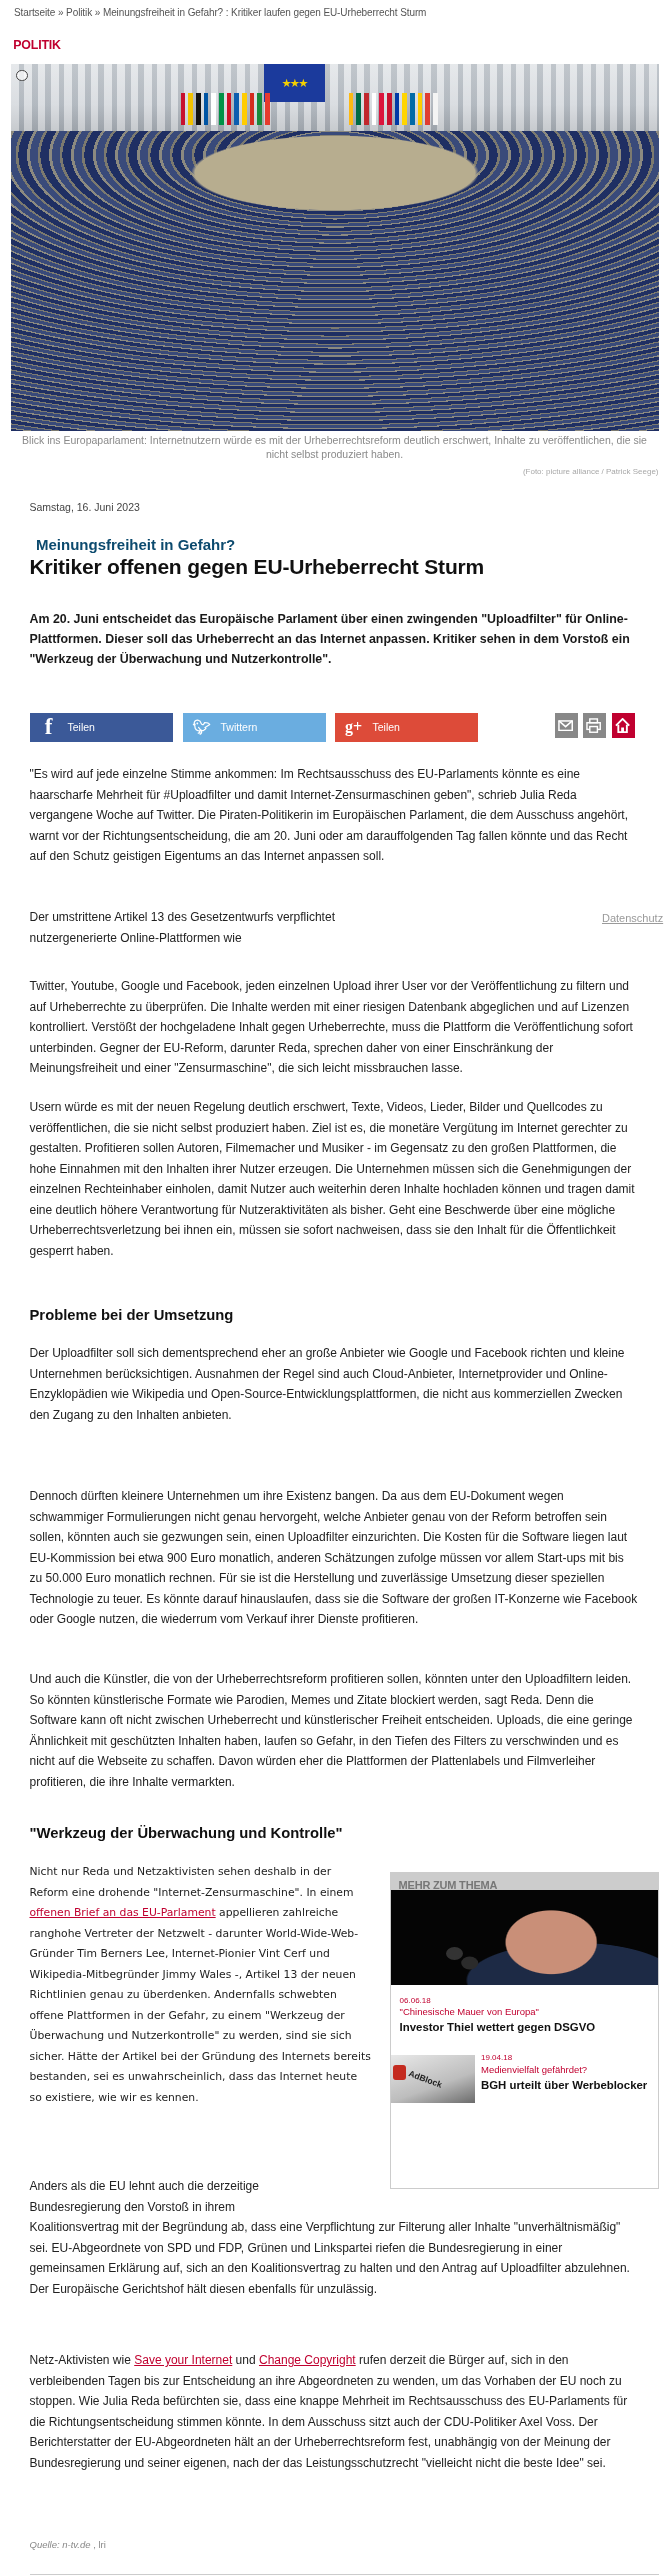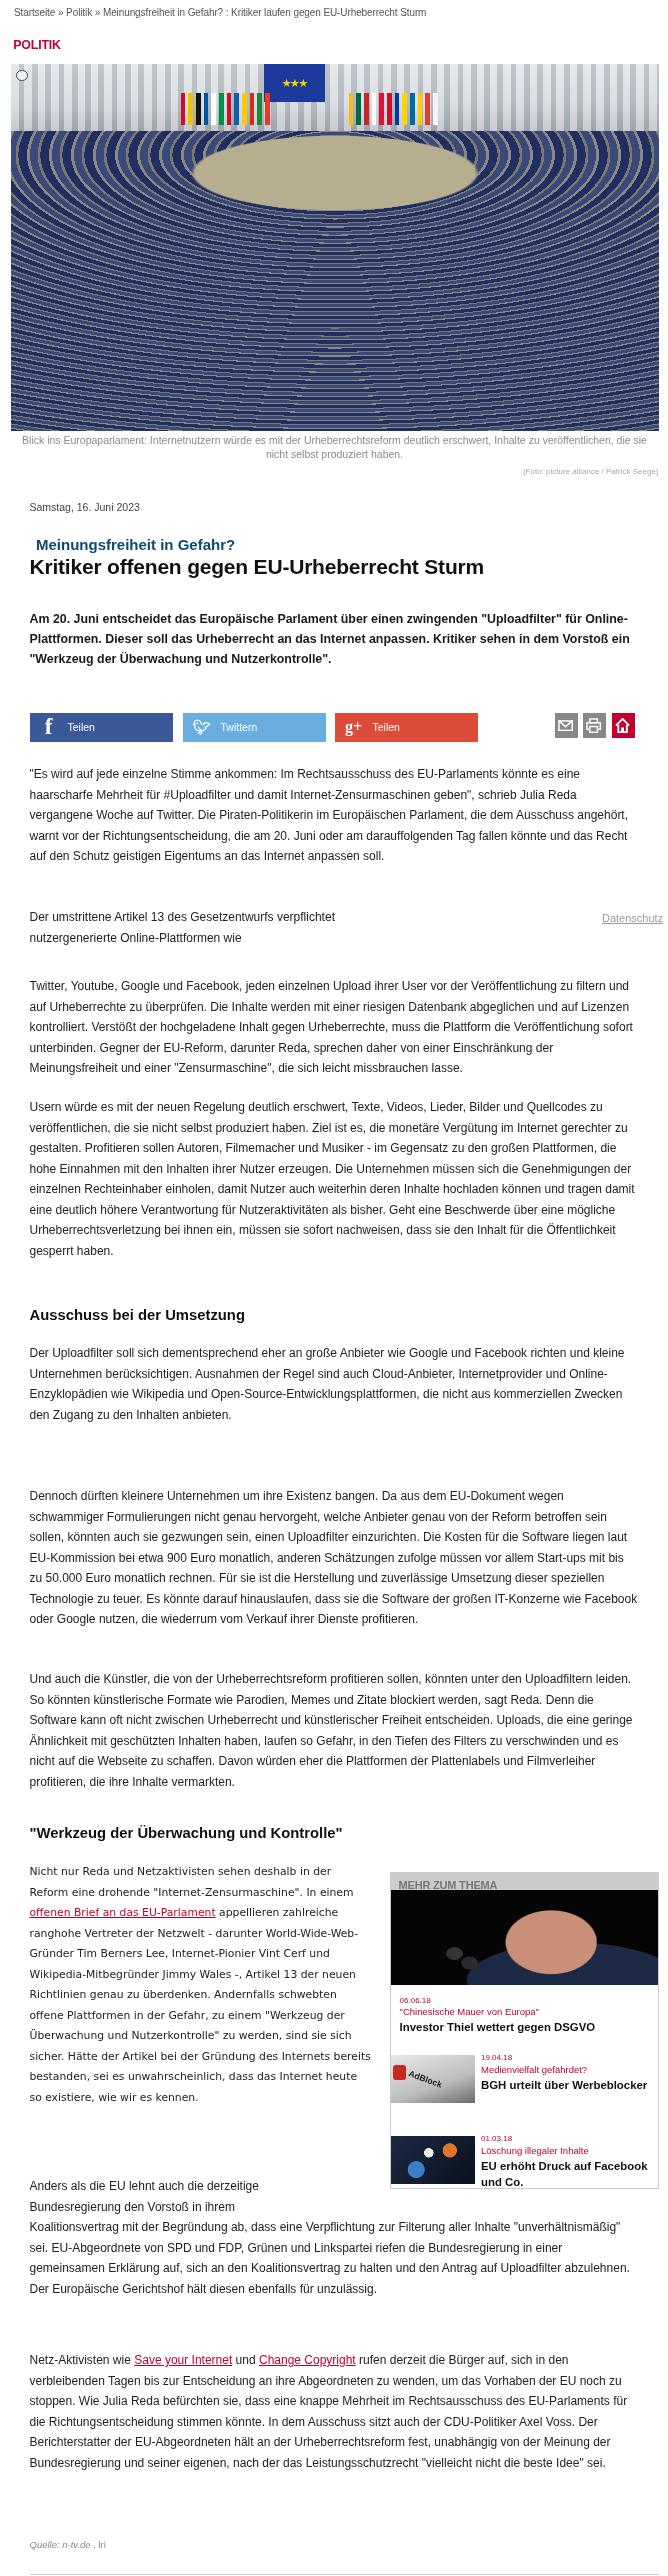--- a/index.html
+++ b/index.html
@@ -169,21 +169,21 @@
       </svg>
   </div>
 </div>
 
 <p class="body-text p1">"Es wird auf jede einzelne Stimme ankommen: Im Rechtsausschuss des EU-Parlaments könnte es eine haarscharfe Mehrheit für #Uploadfilter und damit Internet-Zensurmaschinen geben", schrieb Julia Reda vergangene Woche auf Twitter. Die Piraten-Politikerin im Europäischen Parlament, die dem Ausschuss angehört, warnt vor der Richtungsentscheidung, die am 20. Juni oder am darauffolgenden Tag fallen könnte und das Recht auf den Schutz geistigen Eigentums an das Internet anpassen soll.</p>
 <p class="body-text p2">Der umstrittene Artikel 13 des Gesetzentwurfs verpflichtet nutzergenerierte Online-Plattformen wie</p>
 <a class="datenschutz">Datenschutz</a>
 <p class="body-text p2b">Twitter, Youtube, Google und Facebook, jeden einzelnen Upload ihrer User vor der Veröffentlichung zu filtern und auf Urheberrechte zu überprüfen. Die Inhalte werden mit einer riesigen Datenbank abgeglichen und auf Lizenzen kontrolliert. Verstößt der hochgeladene Inhalt gegen Urheberrechte, muss die Plattform die Veröffentlichung sofort unterbinden. Gegner der EU-Reform, darunter Reda, sprechen daher von einer Einschränkung der Meinungsfreiheit und einer "Zensurmaschine", die sich leicht missbrauchen lasse.</p>
 <p class="body-text p3">Usern würde es mit der neuen Regelung deutlich erschwert, Texte, Videos, Lieder, Bilder und Quellcodes zu veröffentlichen, die sie nicht selbst produziert haben. Ziel ist es, die monetäre Vergütung im Internet gerechter zu gestalten. Profitieren sollen Autoren, Filmemacher und Musiker - im Gegensatz zu den großen Plattformen, die hohe Einnahmen mit den Inhalten ihrer Nutzer erzeugen. Die Unternehmen müssen sich die Genehmigungen der einzelnen Rechteinhaber einholen, damit Nutzer auch weiterhin deren Inhalte hochladen können und tragen damit eine deutlich höhere Verantwortung für Nutzeraktivitäten als bisher. Geht eine Beschwerde über eine mögliche Urheberrechtsverletzung bei ihnen ein, müssen sie sofort nachweisen, dass sie den Inhalt für die Öffentlichkeit gesperrt haben.</p>
 
-<h2 class="h2 h2a">Ausschuss bei der Umsetzung</h2>
+<h2 class="h2 h2a">Probleme bei der Umsetzung</h2>
 <p class="body-text p4">Der Uploadfilter soll sich dementsprechend eher an große Anbieter wie Google und Facebook richten und kleine Unternehmen berücksichtigen. Ausnahmen der Regel sind auch Cloud-Anbieter, Internetprovider und Online-Enzyklopädien wie Wikipedia und Open-Source-Entwicklungsplattformen, die nicht aus kommerziellen Zwecken den Zugang zu den Inhalten anbieten.</p>
 <p class="body-text p5">Dennoch dürften kleinere Unternehmen um ihre Existenz bangen. Da aus dem EU-Dokument wegen schwammiger Formulierungen nicht genau hervorgeht, welche Anbieter genau von der Reform betroffen sein sollen, könnten auch sie gezwungen sein, einen Uploadfilter einzurichten. Die Kosten für die Software liegen laut EU-Kommission bei etwa 900 Euro monatlich, anderen Schätzungen zufolge müssen vor allem Start-ups mit bis zu 50.000 Euro monatlich rechnen. Für sie ist die Herstellung und zuverlässige Umsetzung dieser speziellen Technologie zu teuer. Es könnte darauf hinauslaufen, dass sie die Software der großen IT-Konzerne wie Facebook oder Google nutzen, die wiederrum vom Verkauf ihrer Dienste profitieren.</p>
 <p class="body-text p6">Und auch die Künstler, die von der Urheberrechtsreform profitieren sollen, könnten unter den Uploadfiltern leiden. So könnten künstlerische Formate wie Parodien, Memes und Zitate blockiert werden, sagt Reda. Denn die Software kann oft nicht zwischen Urheberrecht und künstlerischer Freiheit entscheiden. Uploads, die eine geringe Ähnlichkeit mit geschützten Inhalten haben, laufen so Gefahr, in den Tiefen des Filters zu verschwinden und es nicht auf die Webseite zu schaffen. Davon würden eher die Plattformen der Plattenlabels und Filmverleiher profitieren, die ihre Inhalte vermarkten.</p>
 
 <h2 class="h2 h2b">"Werkzeug der Überwachung und Kontrolle"</h2>
 
 <p class="body-text p7"><span>Nicht nur Reda und Netzaktivisten sehen deshalb in der Reform eine drohende "Internet-Zensurmaschine". In einem </span><a>offenen Brief an das EU-Parlament</a><span> appellieren zahlreiche ranghohe Vertreter der Netzwelt - darunter World-Wide-Web-Gründer Tim Berners Lee, Internet-Pionier Vint Cerf und Wikipedia-Mitbegründer Jimmy Wales -, Artikel 13 der neuen Richtlinien genau zu überdenken. Andernfalls schwebten offene Plattformen in der Gefahr, zu einem "Werkzeug der Überwachung und Nutzerkontrolle" zu werden, sind sie sich sicher. Hätte der Artikel bei der Gründung des Internets bereits bestanden, sei es unwahrscheinlich, dass das Internet heute so existiere, wie wir es kennen.</span></p>
 
 <div class="related">
   <div class="related-header">MEHR ZUM THEMA</div>
@@ -199,28 +199,20 @@
     <div class="thumb thumb-adblock">
       <div class="logo"></div>
       <div class="word">AdBlock</div>
     </div>
     <div class="txt">
       <div class="rel-date">19.04.18</div>
       <div class="rel-kicker">Medienvielfalt gefährdet?</div>
       <div class="rel-title">BGH urteilt über Werbeblocker</div>
     </div>
   </div>
-  <div class="rel-item rel-item-2">
-    <div class="thumb thumb-apps"></div>
-    <div class="txt">
-      <div class="rel-date">01.03.18</div>
-      <div class="rel-kicker">Löschung illegaler Inhalte</div>
-      <div class="rel-title">EU erhöht Druck auf Facebook und Co.</div>
-    </div>
-  </div>
 </div>
 
 <p class="body-text p8a">Anders als die EU lehnt auch die derzeitige Bundesregierung den Vorstoß in ihrem</p>
 <p class="body-text" style="top:2217px;">Koalitionsvertrag mit der Begründung ab, dass eine Verpflichtung zur Filterung aller Inhalte "unverhältnismäßig" sei. EU-Abgeordnete von SPD und FDP, Grünen und Linkspartei riefen die Bundesregierung in einer gemeinsamen Erklärung auf, sich an den Koalitionsvertrag zu halten und den Antrag auf Uploadfilter abzulehnen. Der Europäische Gerichtshof hält diesen ebenfalls für unzulässig.</p>
 
 <p class="body-text p9"><span>Netz-Aktivisten wie </span><a>Save your Internet</a><span> und </span><a>Change Copyright</a><span> rufen derzeit die Bürger auf, sich in den verbleibenden Tagen bis zur Entscheidung an ihre Abgeordneten zu wenden, um das Vorhaben der EU noch zu stoppen. Wie Julia Reda befürchten sie, dass eine knappe Mehrheit im Rechtsausschuss des EU-Parlaments für die Richtungsentscheidung stimmen könnte. In dem Ausschuss sitzt auch der CDU-Politiker Axel Voss. Der Berichterstatter der EU-Abgeordneten hält an der Urheberrechtsreform fest, unabhängig von der Meinung der Bundesregierung und seiner eigenen, nach der das Leistungsschutzrecht "vielleicht nicht die beste Idee" sei.</span></p>
 
 <div class="source">
   <span>Quelle: n-tv.de</span><span class="plain"> , lri</span>
 </div>

